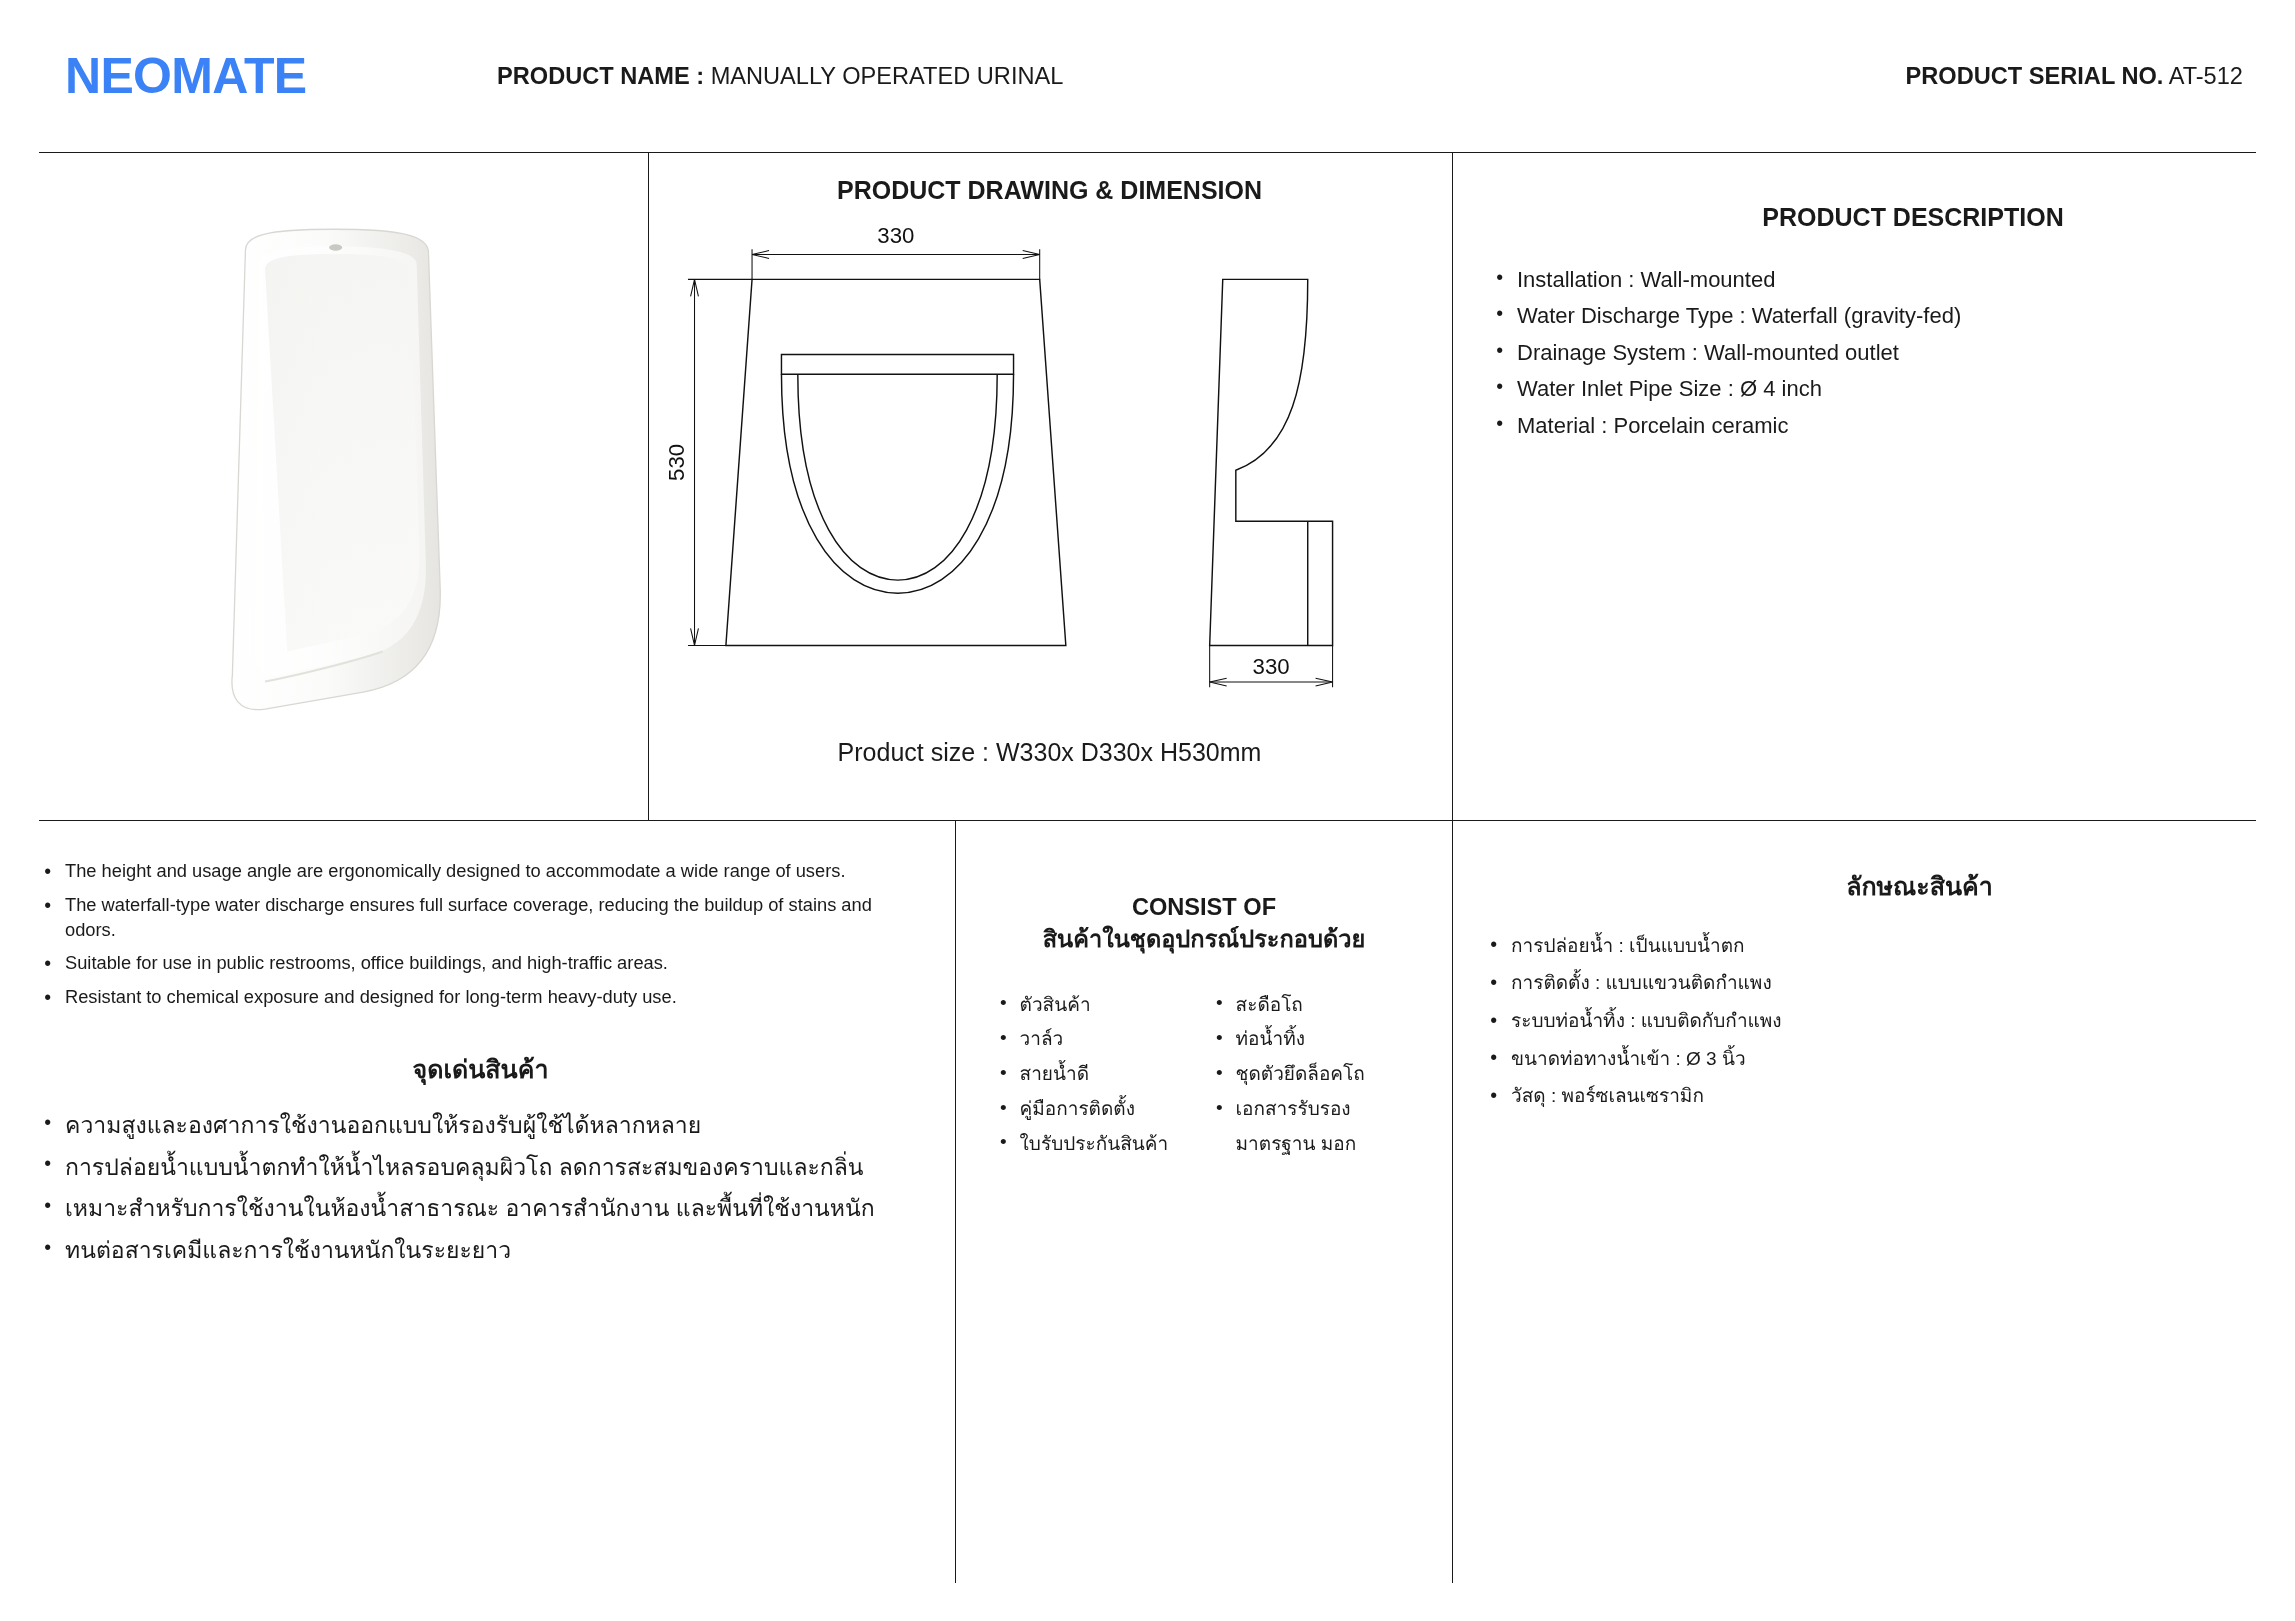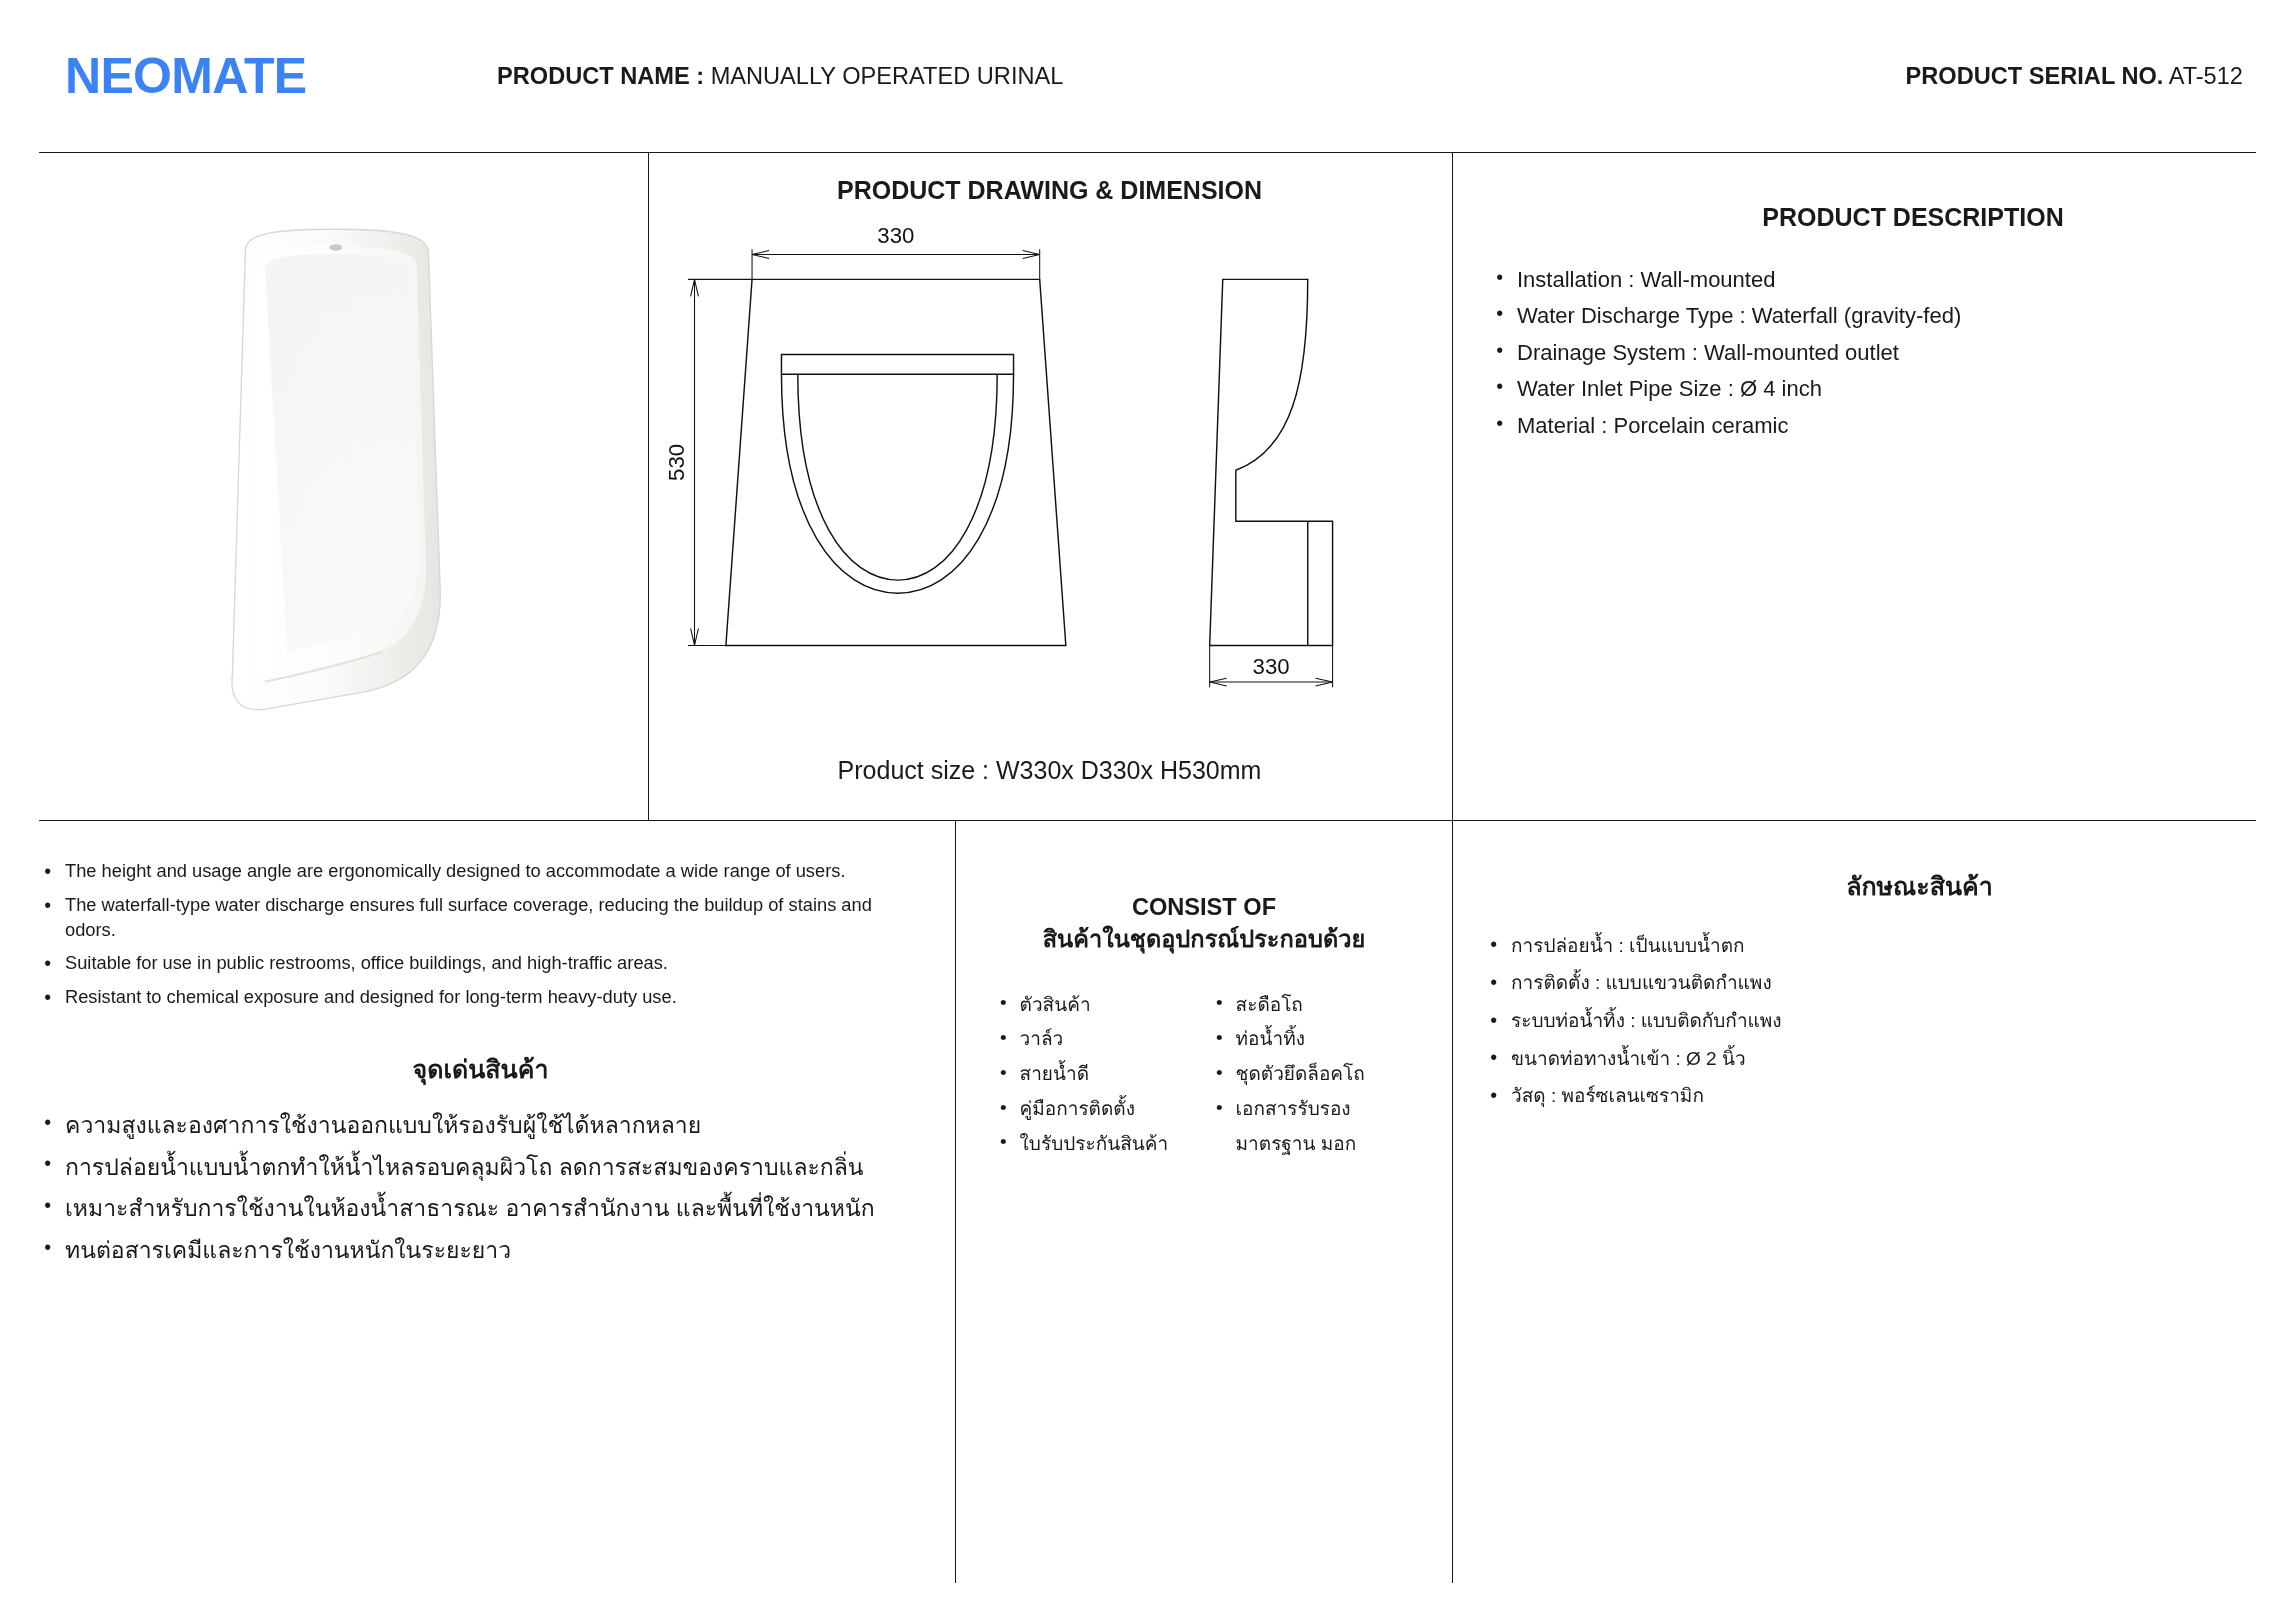--- a/index.html
+++ b/index.html
@@ -122,21 +122,21 @@
 
   
   .drawing-area {
     position: relative;
     width: 100%;
     height: 523px;
     margin-top: 9.2px;
   }
   .prod-size {
     font-size: 25px;
-    margin-top: 19px;
+    margin-top: 1px;
   }
 
   
   ul.bul {
     list-style: none;
     margin: 0;
     padding: 0;
   }
   ul.bul li {
     position: relative;
@@ -389,20 +389,20 @@
         </ul>
       </div>
     </div>
 
     <div class="cell-feat">
       <div class="feat-title">ลักษณะสินค้า</div>
       <ul class="bul feat">
         <li>การปล่อยน้ำ : เป็นแบบน้ำตก</li>
         <li>การติดตั้ง : แบบแขวนติดกำแพง</li>
         <li>ระบบท่อน้ำทิ้ง : แบบติดกับกำแพง</li>
-        <li>ขนาดท่อทางน้ำเข้า : Ø 2 นิ้ว</li>
+        <li>ขนาดท่อทางน้ำเข้า : Ø 3 นิ้ว</li>
         <li>วัสดุ : พอร์ซเลนเซรามิก</li>
       </ul>
     </div>
   </div>
 
 </div>
 
 
 </body></html>

